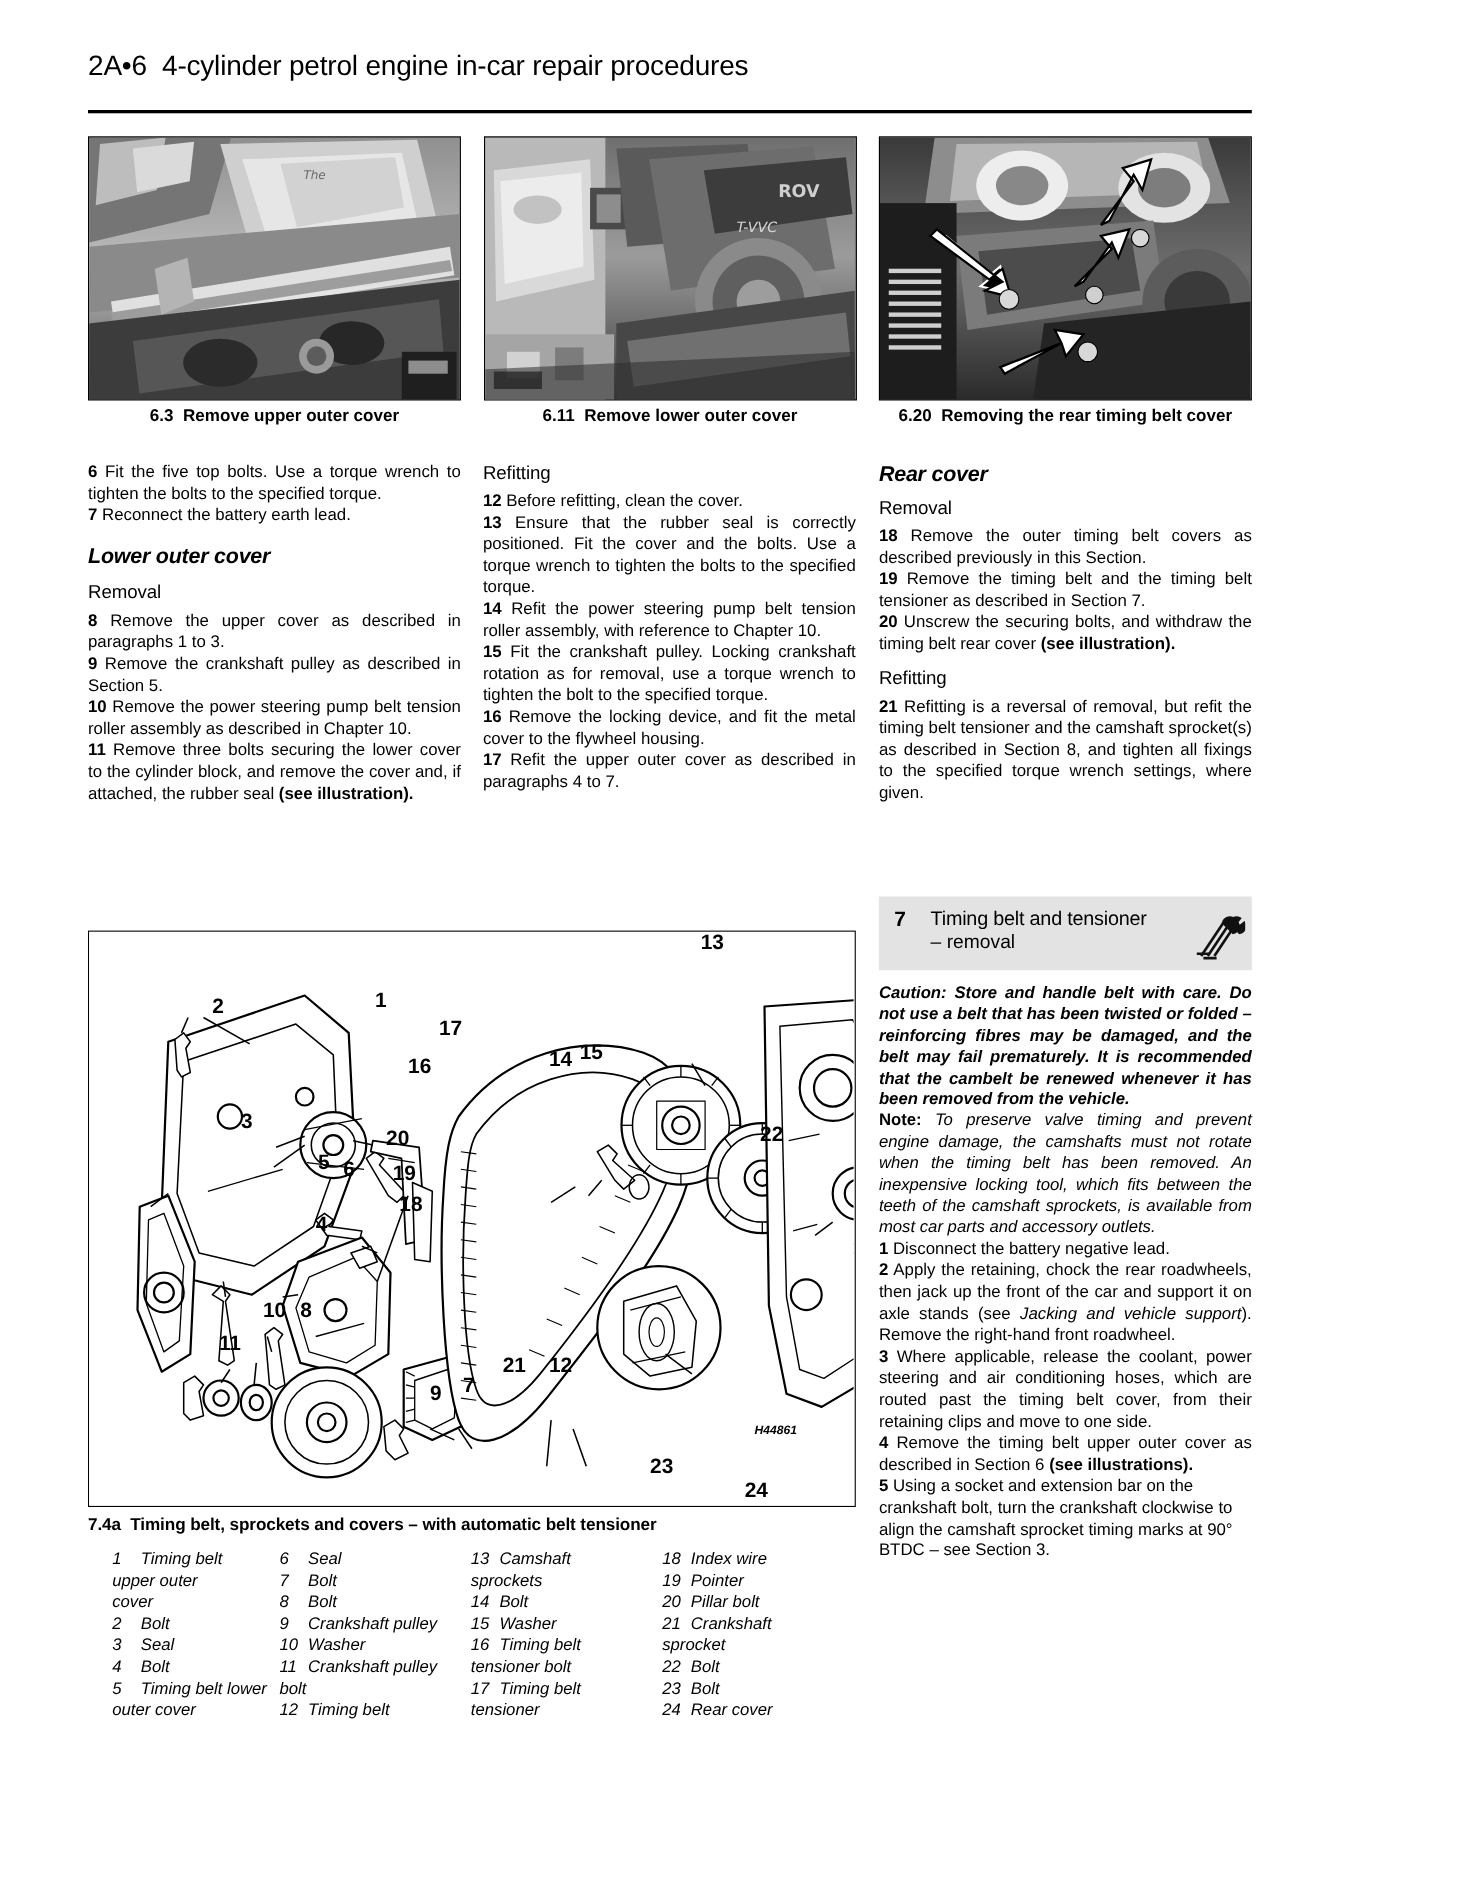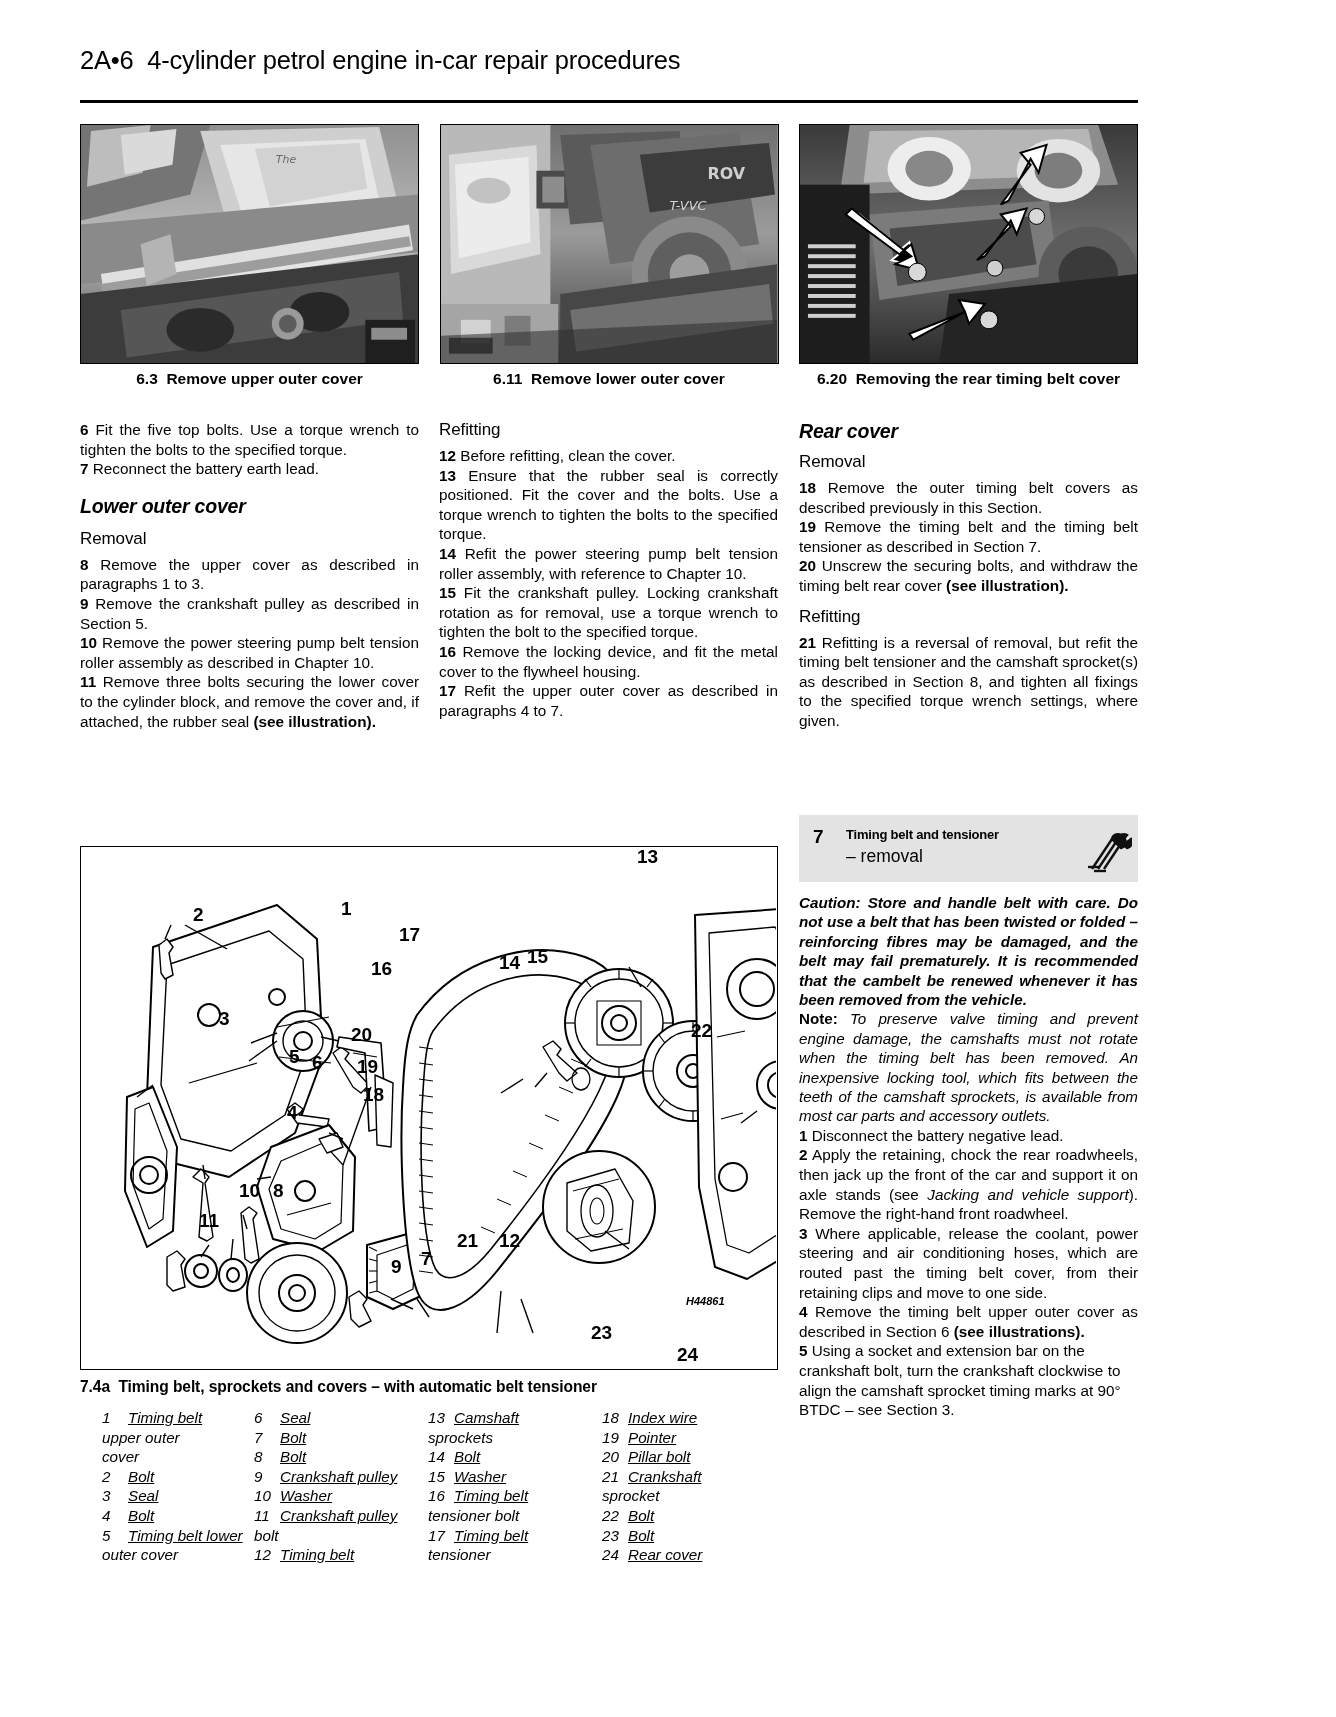--- a/index.html
+++ b/index.html
@@ -76,21 +76,21 @@
   
   .section-box {
     position:absolute; left:799px; top:815px; width:339px; height:67px;
     background:#e3e3e3;
     display:flex; align-items:flex-start;
   }
   .section-box .sec-num {
     font-size:19px; font-weight:700; margin:11px 0 0 14px; width:33px;
   }
   .section-box .sec-titles { margin-top:9px; flex:1; }
-  .section-box .sec-t1 { font-size:13px; font-weight:700; line-height:22px; letter-spacing:-0.2px; }
+  .section-box .sec-t1 { font-size:18px; font-weight:400; line-height:22px; letter-spacing:-0.2px; }
   .section-box .sec-t2 { font-size:17.5px; font-weight:400; line-height:21px; }
   .spanner-icon { width:46px; margin:10px 6px 0 0; }
 
   
   .caution-block {
     position:absolute; left:799px; top:893px; width:339px;
   }
   p.caution {
     margin:0; font-size:15.2px; line-height:19.4px;
     font-weight:700; font-style:italic; text-align:justify;
@@ -118,21 +118,21 @@
 
   
   .key-list {
     position:absolute; left:80px; top:1408px; width:698px;
     display:flex; font-style:italic; font-size:15.2px; line-height:19.6px;
   }
   .key-col { width:174px; }
   .key-col.kc1 { padding-left:22px; }
   .key-item { display:flex; }
   .key-item .k-n { width:26px; flex:0 0 26px; text-align:left; }
-  .key-item .k-t { flex:1;text-decoration:underline; }
+  .key-item .k-t { flex:1; }
 </style>
 </head>
 <body>
 
 <div class="page">
 
   <div class="page-header">
     <span class="folio">2A•6</span>&nbsp;&nbsp;<span class="htitle">4-cylinder petrol engine in-car repair procedures</span>
   </div>
   <div class="header-rule"></div>

